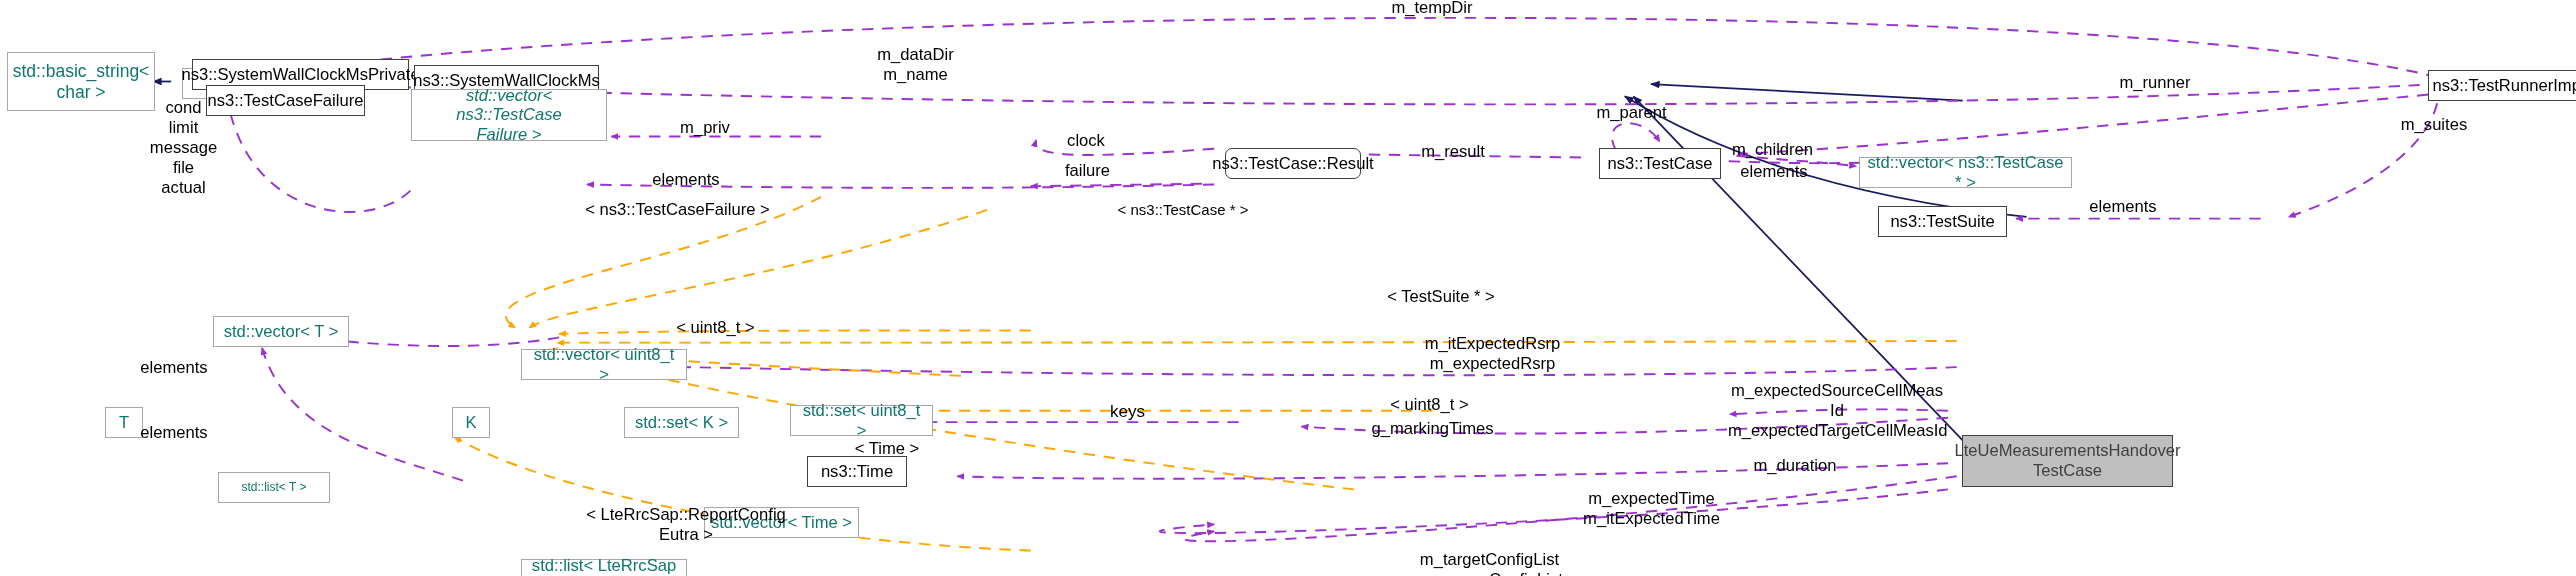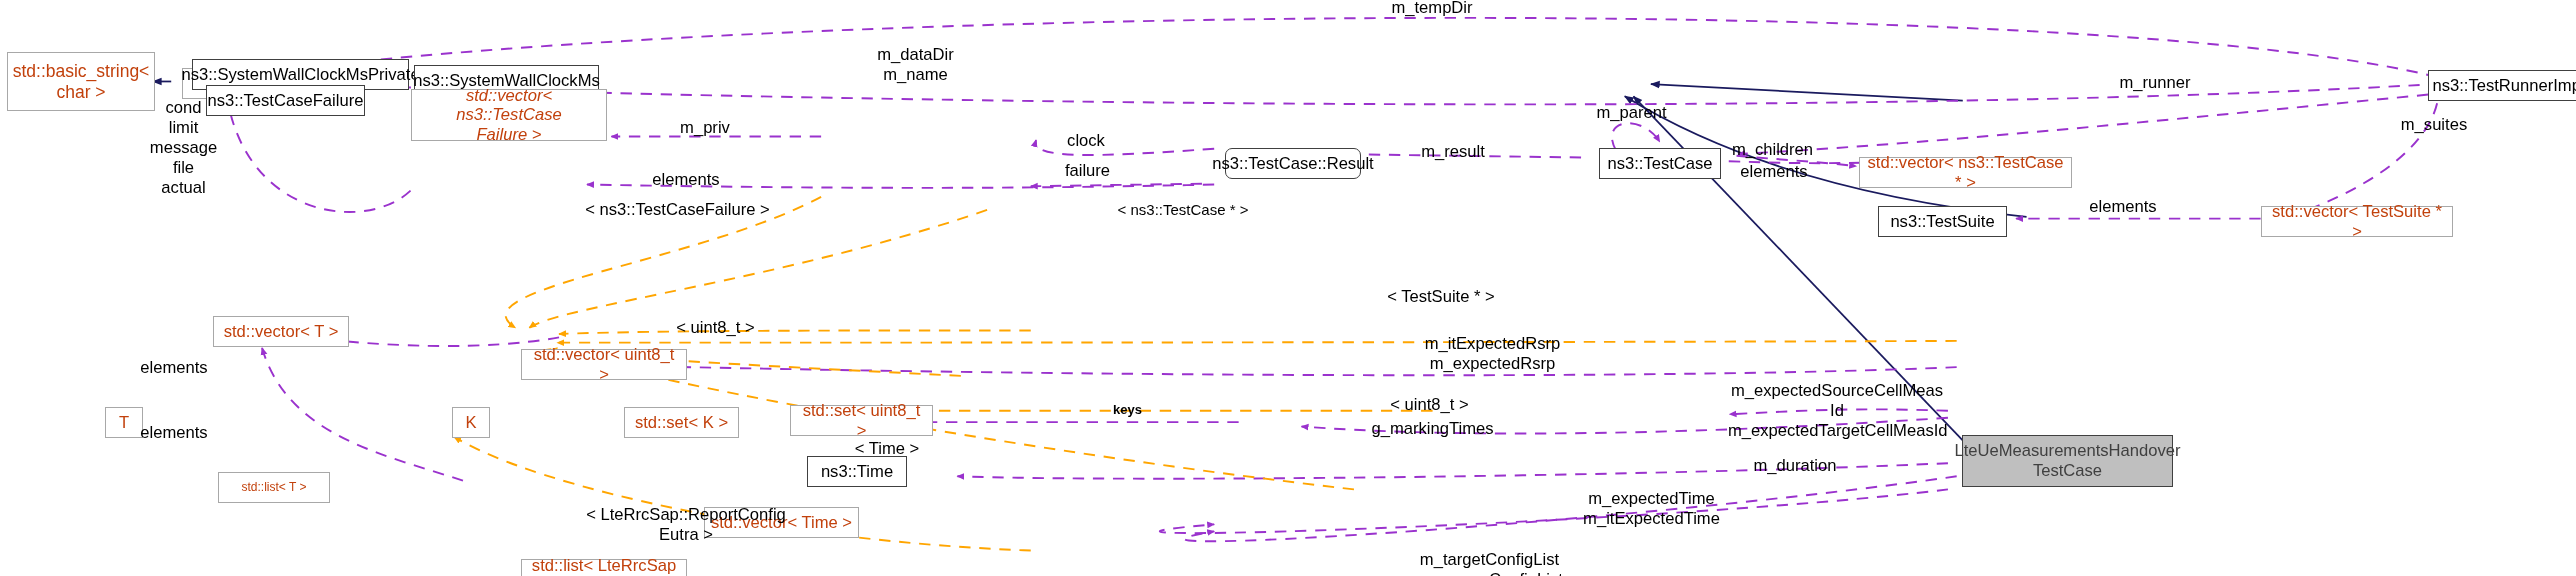--- a/index.html
+++ b/index.html
@@ -30,21 +30,21 @@
     align-items: center;
     justify-content: center;
     text-align: center;
     background: #ffffff;
     line-height: 1.18;
     white-space: pre-line;
     padding: 1.7px 5.2px;
   }
   .node.n-grey {
     border: 0.9px solid #a8a8a8;
-    color: #c2410c;
+    color: #0f766e;
   }
   .node.n-dark {
     border: 1.7px solid #404040;
     color: #000000;
   }
   .node.n-focus {
     border: 1.7px solid #404040;
     background: #bfbfbf;
     color: #404040;
     font-weight: normal;
@@ -136,21 +136,20 @@
 Failure &gt;</div>
 
   <div class="node n-dark" style="left:1225px; top:148px; width:136px; height:31px; font-size:16.6px;border-radius:7px;">ns3::TestCase::Result</div>
 
   <div class="node n-dark" style="left:1599px; top:148px; width:122px; height:31px; font-size:16.6px;">ns3::TestCase</div>
 
   <div class="node n-grey" style="left:1859px; top:157px; width:213px; height:31px; font-size:16.6px;">std::vector&lt; ns3::TestCase * &gt;</div>
 
   <div class="node n-dark" style="left:1878px; top:206px; width:129px; height:31px; font-size:16.6px;">ns3::TestSuite</div>
 
-  <div class="node n-grey" style="left:2261px; top:206px; width:192px; height:31px; font-size:16.6px;">std::vector&lt; TestSuite * &gt;</div>
 
   <div class="node n-dark" style="left:2428px; top:70px; width:161px; height:31px; font-size:16.6px;">ns3::TestRunnerImpl</div>
 
   <div class="node n-grey" style="left:213px; top:316px; width:136px; height:31px; font-size:16.6px;">std::vector&lt; T &gt;</div>
 
   <div class="node n-grey" style="left:105px; top:407px; width:38px; height:31px; font-size:16.6px;">T</div>
 
   <div class="node n-grey" style="left:218px; top:472px; width:112px; height:31px; font-size:12px;">std::list&lt; T &gt;</div>
 
   <div class="node n-grey" style="left:521px; top:349px; width:166px; height:31px; font-size:16.6px;">std::vector&lt; uint8_t &gt;</div>
@@ -212,21 +211,21 @@
 
   <div class="edge-label" style="left:664px; top:318px; width:103px; font-size:16.6px;">&lt; uint8_t &gt;</div>
 
   <div class="edge-label" style="left:126px; top:358px; width:96px; font-size:16.6px;">elements</div>
 
   <div class="edge-label" style="left:126px; top:423px; width:96px; font-size:16.6px;">elements</div>
 
   <div class="edge-label" style="left:1405px; top:334px; width:175px; font-size:16.6px;">m_itExpectedRsrp
 m_expectedRsrp</div>
 
-  <div class="edge-label" style="left:1097px; top:402px; width:61px; font-size:13px;font-weight:bold;">keys</div>
+  <div class="edge-label" style="left:1097px; top:402px; width:61px; font-size:17px;">keys</div>
 
   <div class="edge-label" style="left:1378px; top:395px; width:103px; font-size:16.6px;">&lt; uint8_t &gt;</div>
 
   <div class="edge-label" style="left:1354px; top:419px; width:157px; font-size:16.6px;">g_markingTimes</div>
 
   <div class="edge-label" style="left:1728px; top:381px; width:218px; font-size:16.6px;">m_expectedSourceCellMeas
 Id
 m_expectedTargetCellMeasId</div>
 
   <div class="edge-label" style="left:839px; top:439px; width:96px; font-size:16.6px;">&lt; Time &gt;</div>

